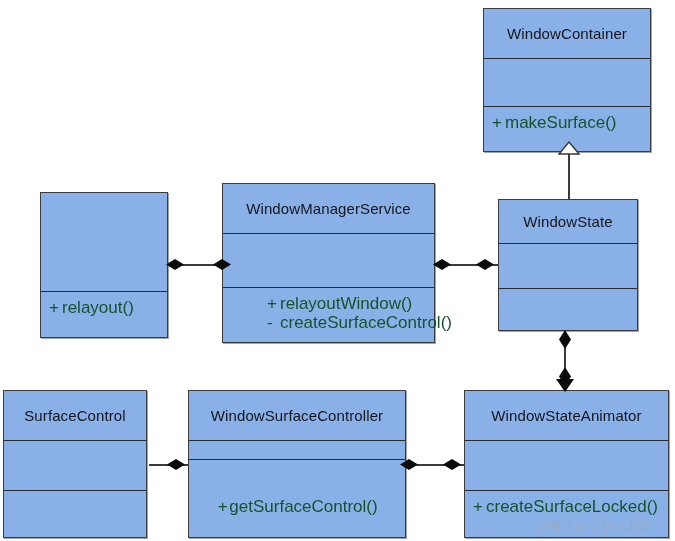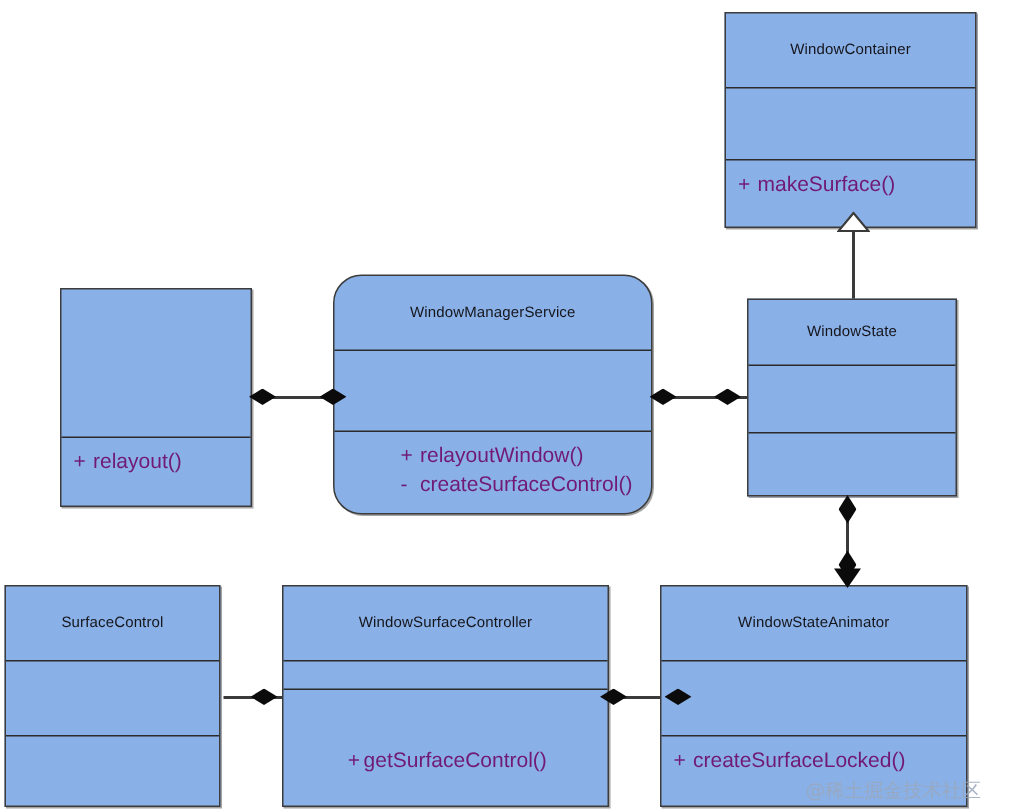--- a/index.html
+++ b/index.html
@@ -29,39 +29,39 @@
     display: flex;
     flex-direction: column;
     z-index: 5;
   }
   .uml-name {
     box-sizing: border-box;
     display: flex;
     align-items: center;
     justify-content: center;
     border-bottom: 1.5px solid #2b2b2b;
-    font-size: 10px;
+    font-size: 15px;
     color: #15151c;
     letter-spacing: 0.1px;
     white-space: nowrap;
     padding: 0 4px;
   }
   .uml-attrs {
     box-sizing: border-box;
     border-bottom: 1.5px solid #2b2b2b;
     flex: 1 1 auto;
   }
   .uml-ops {
     box-sizing: border-box;
     padding: 6px 8px 0 8px;
     flex: 0 0 auto;
   }
   .uml-op {
-    font-size: 14px;
-    color: #701a75;
+    font-size: 17px;
+    color: #14532d;
     white-space: nowrap;
     line-height: 19px;
     display: block;
   }
   .uml-op .vis {
     display: inline-block;
     width: 13px;
   }
 
   
@@ -164,21 +164,21 @@
 
   <div class="uml-class" style="left:40px; top:192px; width:128px; height:146px;">
     <div class="uml-attrs"></div>
     <div class="uml-ops" style="height:45px;">
       <span class="uml-op">
         <span class="vis">+</span><span>relayout()</span>
       </span>
     </div>
   </div>
 
-  <div class="uml-class" style="left:222px; top:183px; width:213px; height:160px;border-radius:19px;">
+  <div class="uml-class" style="left:222px; top:183px; width:213px; height:160px;">
     <div class="uml-name" style="height:50px;">WindowManagerService</div>
     <div class="uml-attrs"></div>
     <div class="uml-ops" style="height:54px;margin-left:36px;">
       <span class="uml-op">
         <span class="vis">+</span><span>relayoutWindow()</span>
       </span>
       <span class="uml-op">
         <span class="vis">-</span><span>createSurfaceControl()</span>
       </span>
     </div>
@@ -199,21 +199,21 @@
   <div class="uml-class" style="left:188px; top:390px; width:218px; height:148px;text-align:center;">
     <div class="uml-name" style="height:50px;">WindowSurfaceController</div>
     <div class="uml-attrs"></div>
     <div class="uml-ops" style="height:46px;margin-top:31px;">
       <span class="uml-op">
         <span class="vis">+</span><span>getSurfaceControl()</span>
       </span>
     </div>
   </div>
 
-  <div class="uml-class" style="left:440px; top:390px; width:205px; height:148px;">
+  <div class="uml-class" style="left:464px; top:390px; width:205px; height:148px;">
     <div class="uml-name" style="height:50px;">WindowStateAnimator</div>
     <div class="uml-attrs"></div>
     <div class="uml-ops" style="height:46px;">
       <span class="uml-op">
         <span class="vis">+</span><span>createSurfaceLocked()</span>
       </span>
     </div>
   </div>
 
   <div class="arrow-down" style="left:556px; top:379px;"></div>

